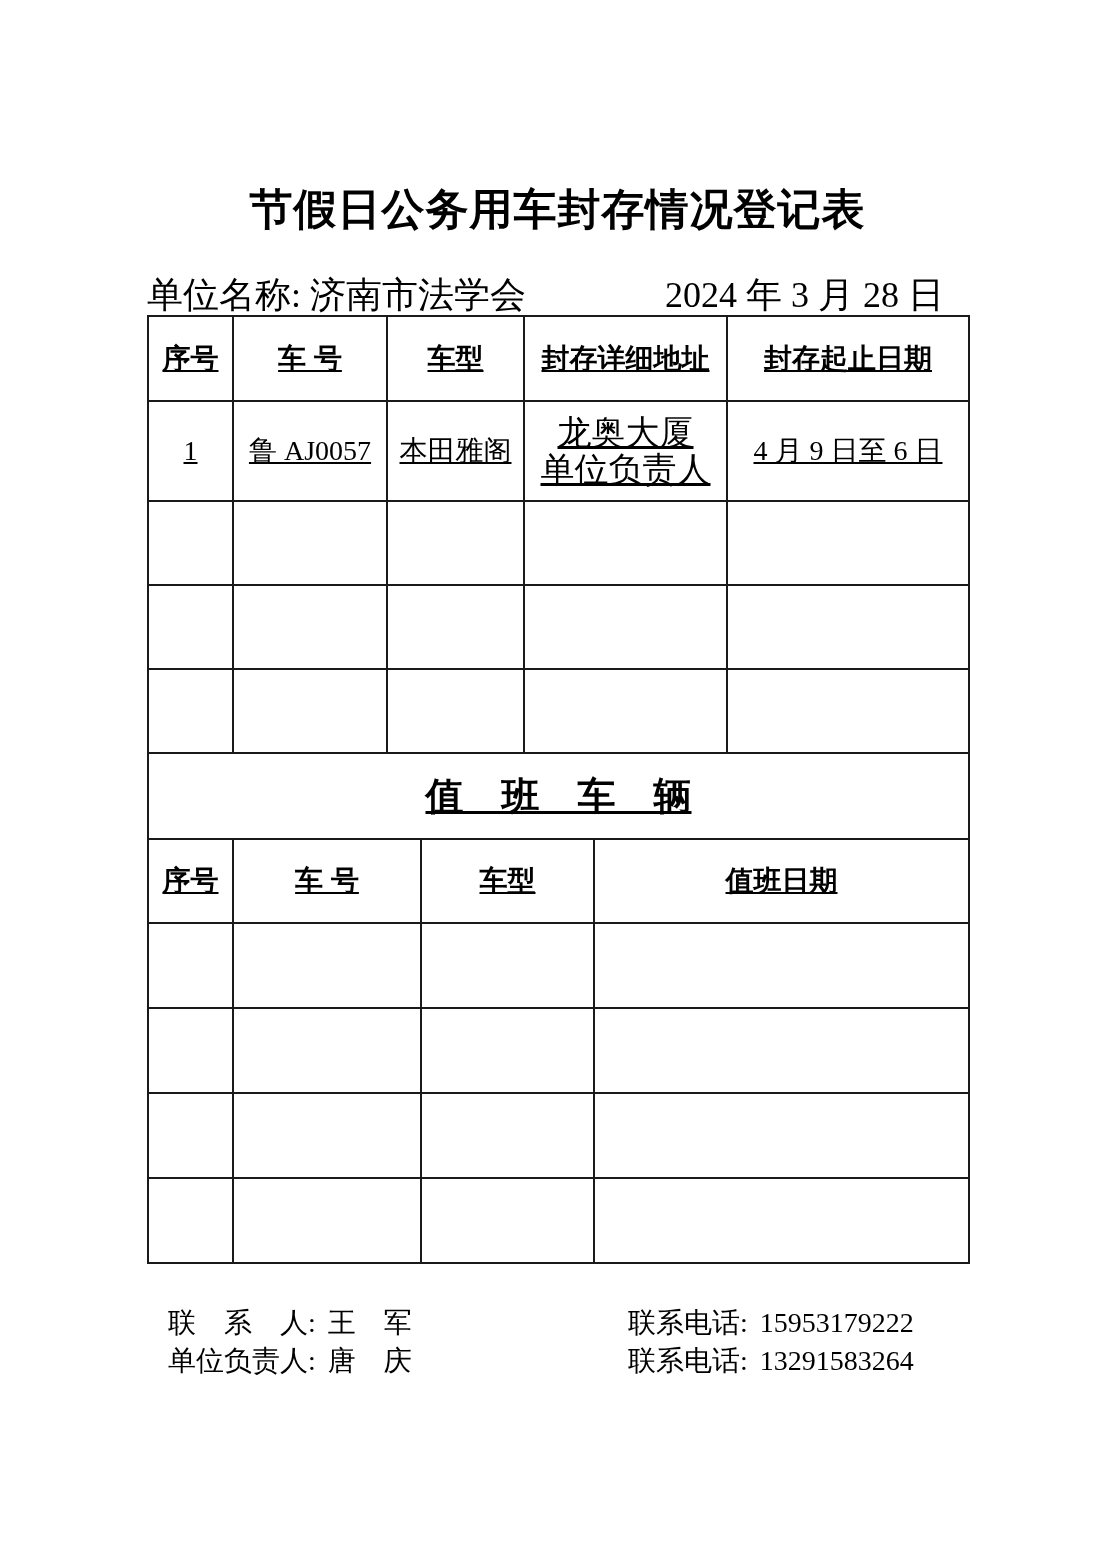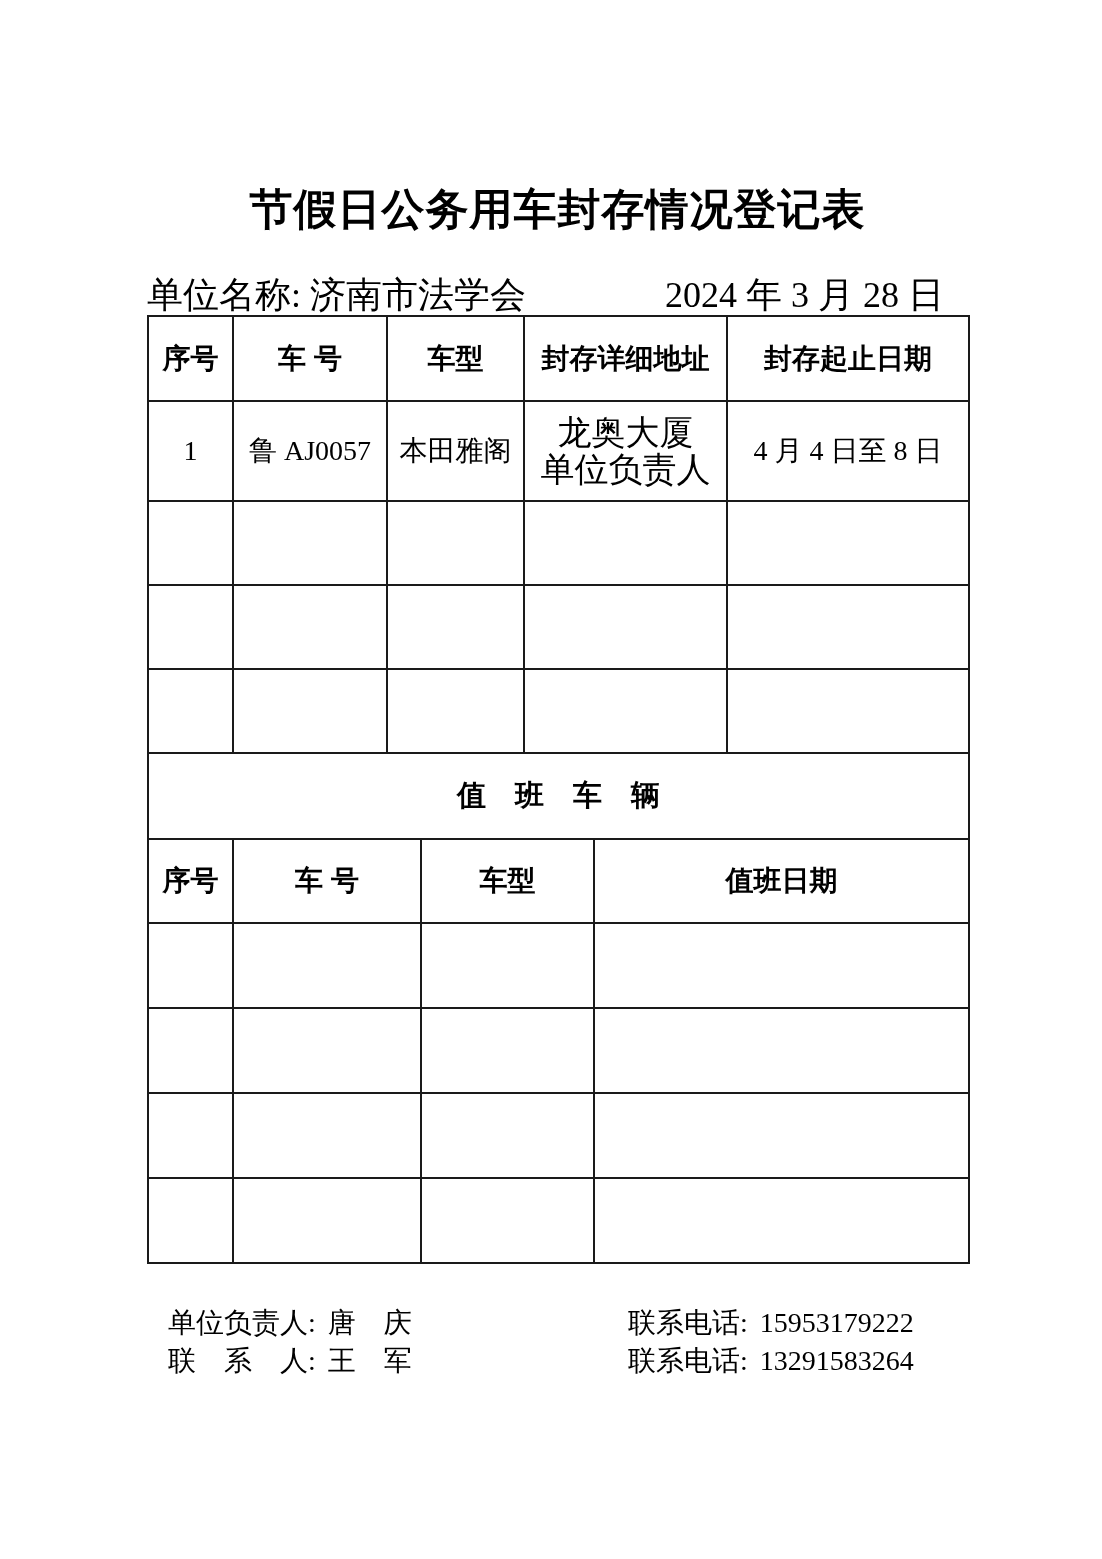--- a/index.html
+++ b/index.html
@@ -38,20 +38,21 @@
     margin-bottom: 3px;
     font-size: 36px;
     line-height: 34px;
     white-space: nowrap;
   }
   .info-line .date { padding-right: 24px; }
   table {
     border-collapse: collapse;
     table-layout: fixed;
     width: 821px;
+    text-decoration: underline;
   }
   .duty-table { margin-top: -2px; }
   th, td {
     border: 2px solid #1a1a1a;
     text-align: center;
     vertical-align: middle;
     padding: 0;
     overflow: hidden;
   }
   th {
@@ -67,21 +68,21 @@
   }
   .seal-header-row   { height: 85px; }
   .seal-data-row     { height: 100px; }
   .seal-empty-row    { height: 84px; }
   .banner-row        { height: 86px; }
   .duty-header-row   { height: 84px; }
   .duty-empty-row    { height: 85px; }
   .banner-cell {
     font-family: "Liberation Sans", sans-serif;
     font-weight: 700;
-    font-size: 29px;
+    font-size: 38px;
     margin-left: 16px;
   }
   .addr div {
     font-size: 34px;
     line-height: 37px;
     white-space: nowrap;
   }
   .footer {
     display: flex;
     margin-top: 40px;
@@ -124,21 +125,21 @@
         <th>封存起止日期</th>
       </tr>
       <tr class="seal-data-row">
         <td>1</td>
         <td>鲁 AJ0057</td>
         <td>本田雅阁</td>
         <td class="addr">
           <div>龙奥大厦</div>
           <div>单位负责人</div>
         </td>
-        <td>4 月 4 日至 8 日</td>
+        <td>4 月 9 日至 6 日</td>
       </tr>
       <tr class="seal-empty-row">
         <td></td>
         <td></td>
         <td></td>
         <td></td>
         <td></td>
       </tr>
       <tr class="seal-empty-row">
         <td></td>
@@ -196,22 +197,22 @@
         <td></td>
         <td></td>
         <td></td>
         <td></td>
       </tr>
     </tbody>
       </table>
 
     <div class="footer">
       <div class="left-block">
+        <div class="line"><span>联　系　人:</span><span class="value">王　军</span></div>
         <div class="line"><span>单位负责人:</span><span class="value">唐　庆</span></div>
-        <div class="line"><span>联　系　人:</span><span class="value">王　军</span></div>
       </div>
       <div class="right-block">
         <div class="line"><span>联系电话:</span><span class="value">15953179222</span></div>
         <div class="line"><span>联系电话:</span><span class="value">13291583264</span></div>
       </div>
     </div>
 
   </div>
 </div>
 

